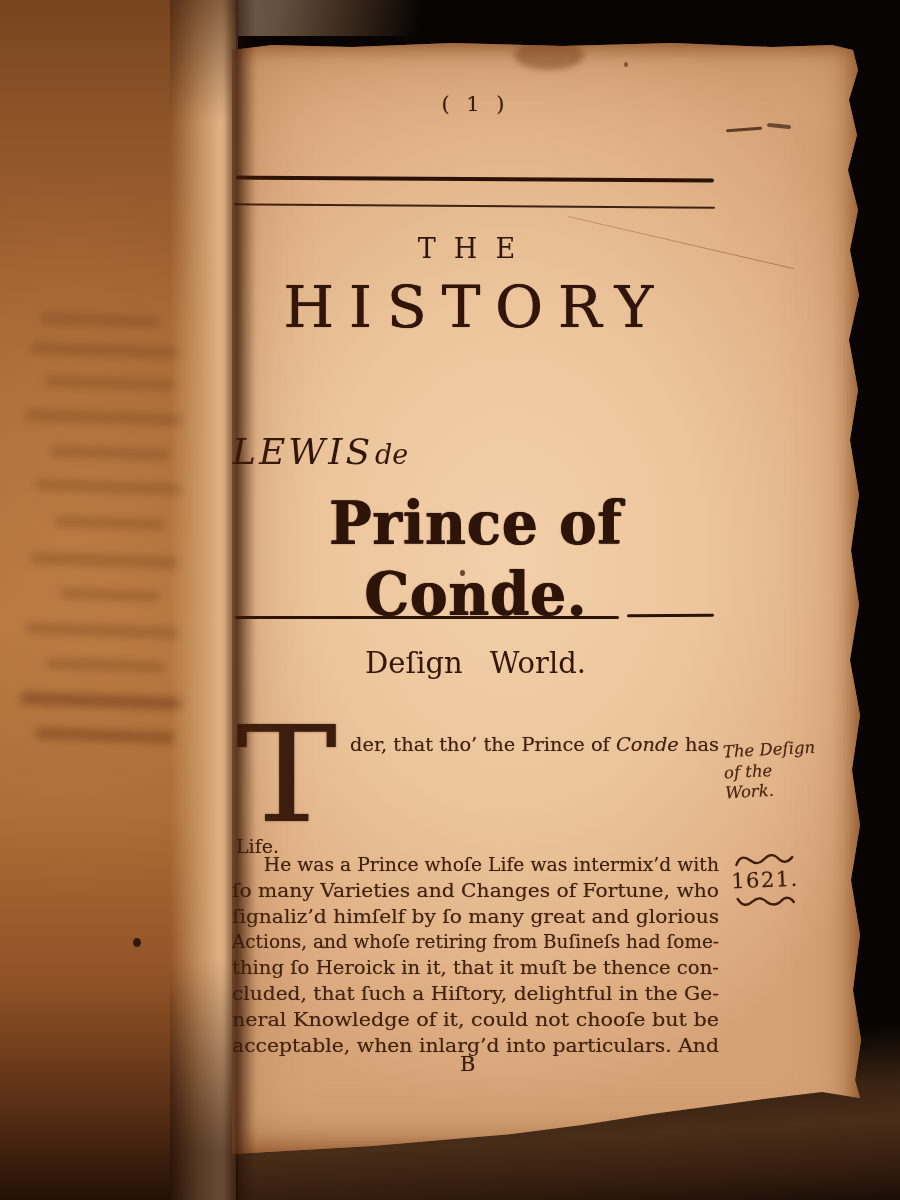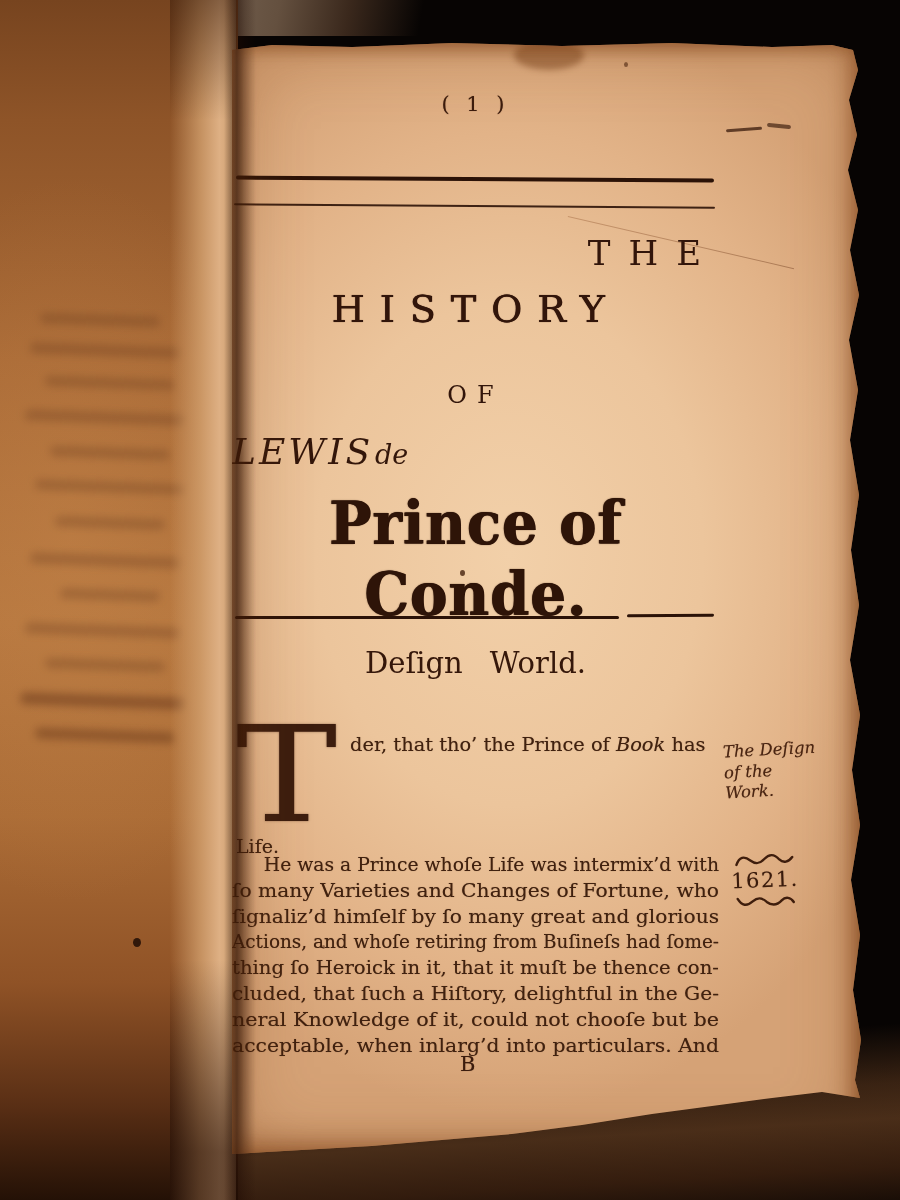--- a/index.html
+++ b/index.html
@@ -40,22 +40,22 @@
       590px 1052px,540px 1058px,480px 1066px,420px 1074px,350px 1085px,280px 1094px,210px 1100px,140px 1106px,70px 1110px,0 1114px);}
   .page-vignette{position:absolute;left:0;top:0;right:0;bottom:0;pointer-events:none;
     box-shadow:inset 0 0 75px rgba(130,70,25,.40), inset 0 0 18px rgba(130,70,25,.22),
       inset -12px 0 20px rgba(120,60,20,.38), inset 0 -16px 26px rgba(120,60,20,.38),
       inset 10px 0 16px rgba(120,60,20,.30), inset 0 12px 16px rgba(120,60,20,.28);}
   
   .ink{color:#3b1c0d;text-shadow:0 0 .8px rgba(59,28,14,.6);}
   .centered{position:absolute;left:0;width:487px;text-align:center;}
   .pagenum{top:52px;font-size:21px;letter-spacing:5px;}
   .rule{position:absolute;background:#2b1207;border-radius:2px;}
-  .title-the{top:193px;font-size:34px;letter-spacing:18px;color:#32150a;text-align:right;}
-  .title-history{top:247px;font-size:38px;letter-spacing:15px;color:#32150a;text-shadow:.6px 0 0 #32150a,0 0 1px rgba(50,21,10,.7);}
+  .title-the{top:193px;font-size:27px;letter-spacing:18px;color:#32150a;}
+  .title-history{top:233px;font-size:58px;letter-spacing:15px;color:#32150a;text-shadow:.6px 0 0 #32150a,0 0 1px rgba(50,21,10,.7);}
   .title-of{top:341px;font-size:24px;letter-spacing:10px;color:#32150a;}
   .author-line{top:391px;display:flex;justify-content:flex-start;align-items:baseline;gap:2px;font-style:italic;color:#33160a;}
   .author-caps{font-size:36px;letter-spacing:3px;}
   .author-particle{font-size:27px;}
   .blackletter{top:452px;font-size:56px;font-weight:bold;letter-spacing:1px;color:#2e1408;
     transform:scaleY(1.07);text-shadow:1.1px 0 0 #2e1408,0 0 1.2px rgba(46,20,8,.75);}
   .heading{top:606px;display:flex;justify-content:center;align-items:baseline;gap:27px;font-size:29px;color:#35170a;}
   .dropcap{position:absolute;left:4px;top:686px;font-size:132px;line-height:98px;color:#3c1d0e;
     transform:scaleX(1.15);transform-origin:left top;text-shadow:0 0 2px rgba(60,29,14,.55);}
   .bodytext{font-size:19px;line-height:25.8px;color:#40210f;text-shadow:0 0 .8px rgba(64,33,15,.5);}
@@ -114,41 +114,40 @@
     <div class="speck" style="left:228px;top:530px;width:5px;height:6px;background:rgba(70,35,15,.8);"></div>
     <div class="speck" style="left:90px;top:905px;width:3px;height:4px;background:rgba(80,40,18,.5);"></div>
 
     <div class="centered ink pagenum">( 1 )</div>
 
     <div class="rule" style="left:4px;top:137px;width:478px;height:3.5px;transform:rotate(.35deg);"></div>
     <div class="rule" style="left:2px;top:165px;width:481px;height:1.8px;transform:rotate(.4deg);opacity:.9;"></div>
 
     <div class="centered title-the">THE</div>
     <div class="centered title-history">HISTORY</div>
-    <div class="centered title-of">OF</div>
 
     <div class="centered author-line">
       <span class="author-caps">LEWIS</span>
       <span class="author-particle">de</span>
     </div>
 
     <div class="centered blackletter">Prince of Conde.</div>
 
     <div class="rule" style="left:3px;top:576px;width:384px;height:2.5px;"></div>
     <div class="rule" style="left:395px;top:574px;width:87px;height:2.5px;transform:rotate(-.5deg);"></div>
 
     <div class="centered heading">
       <span>Deſign</span>
       <span>World.</span>
     </div>
 
     <div class="dropcap">T</div>
 
     <div class="para bodytext" style="left:118px;top:692px;width:369px;">
-      <span class="block"><span class="fitline" style="transform: scaleX(1.0207);"><span>der, that tho’ the Prince of </span><span style="font-style:italic;">Book</span><span> has</span></span></span>
+      <span class="block"><span class="fitline" style="transform: scaleX(1.0207);"><span>der, that tho’ the Prince of </span><span style="font-style:italic;">Conde</span><span> has</span></span></span>
     </div>
     <div class="para bodytext" style="left:4px;top:794px;">Life.</div>
 
     <div class="marginnote note-design">
       <span class="block" style="height:20.5px;">The Deſign</span>
       <span class="block" style="height:20.5px;">of the</span>
       <span class="block" style="height:20.5px;">Work.</span>
     </div>
 
     <div class="para bodytext" style="left:0;top:812px;width:487px;">

